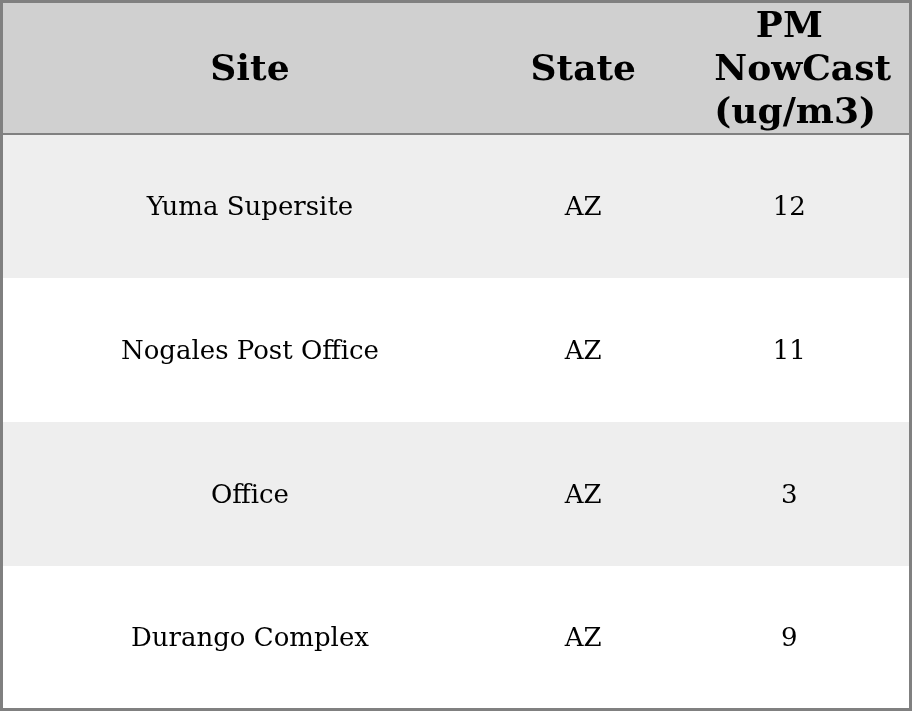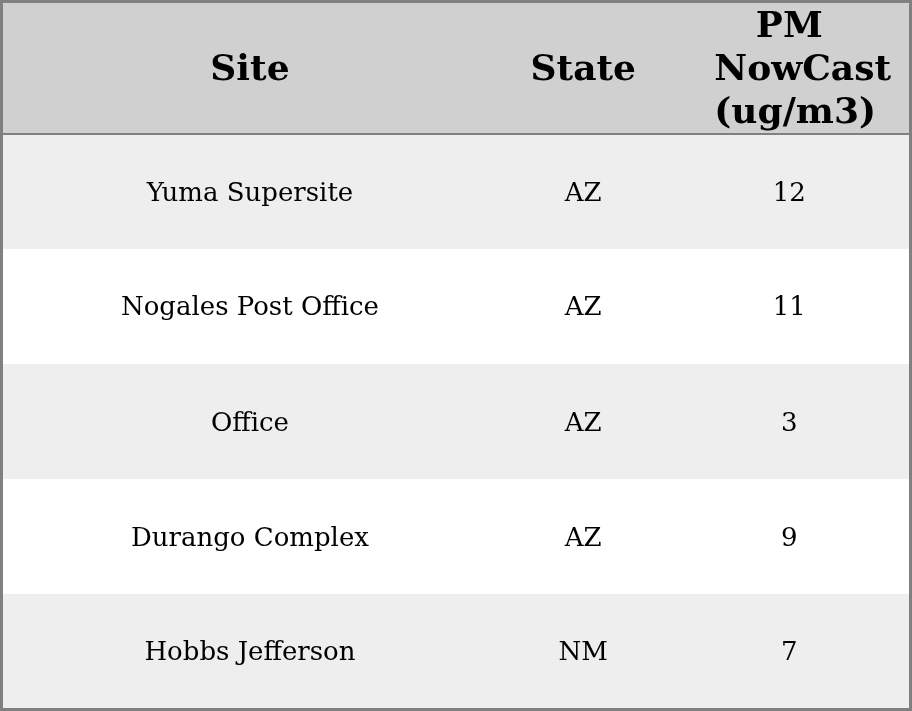--- a/index.html
+++ b/index.html
@@ -86,19 +86,14 @@
       <tr>
         <td>Office</td>
         <td>AZ</td>
         <td>3</td>
       </tr>
       <tr>
         <td>Durango Complex</td>
         <td>AZ</td>
         <td>9</td>
       </tr>
-      <tr>
-        <td>Hobbs Jefferson</td>
-        <td>NM</td>
-        <td>7</td>
-      </tr>
     </tbody>
 </table>
 
 </body></html>

